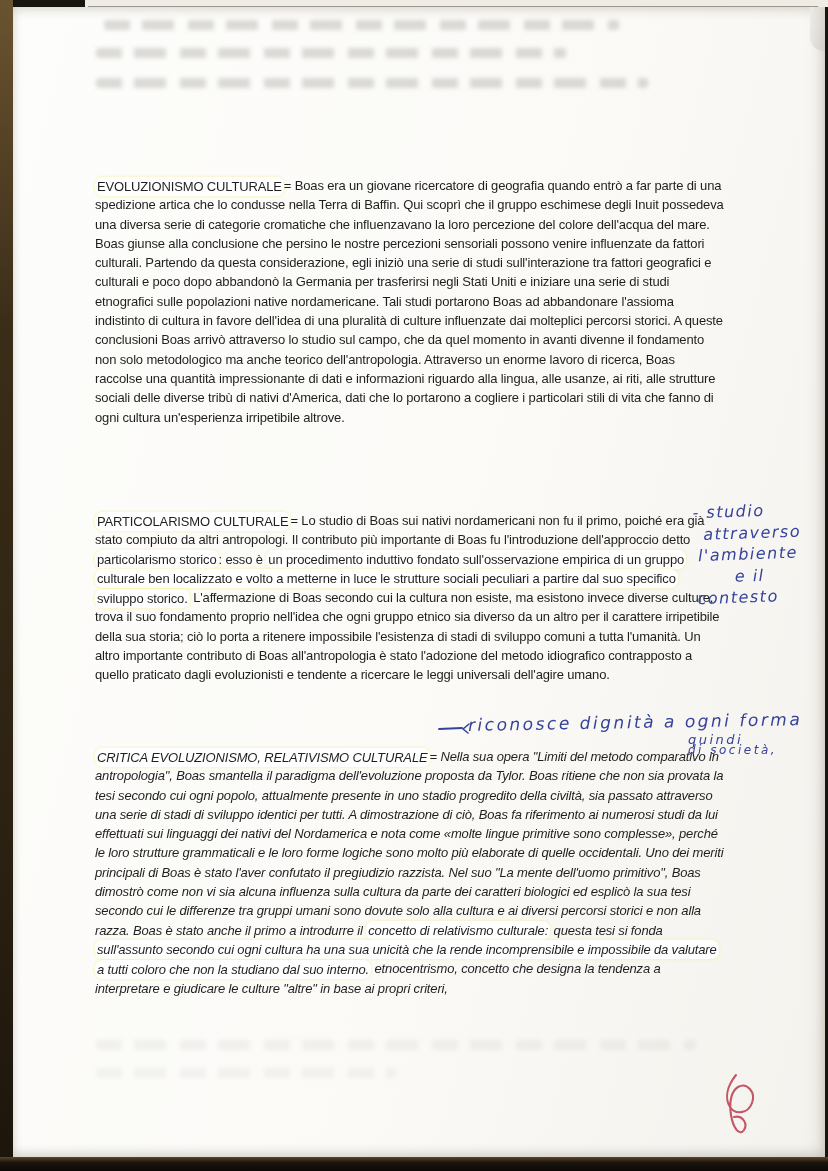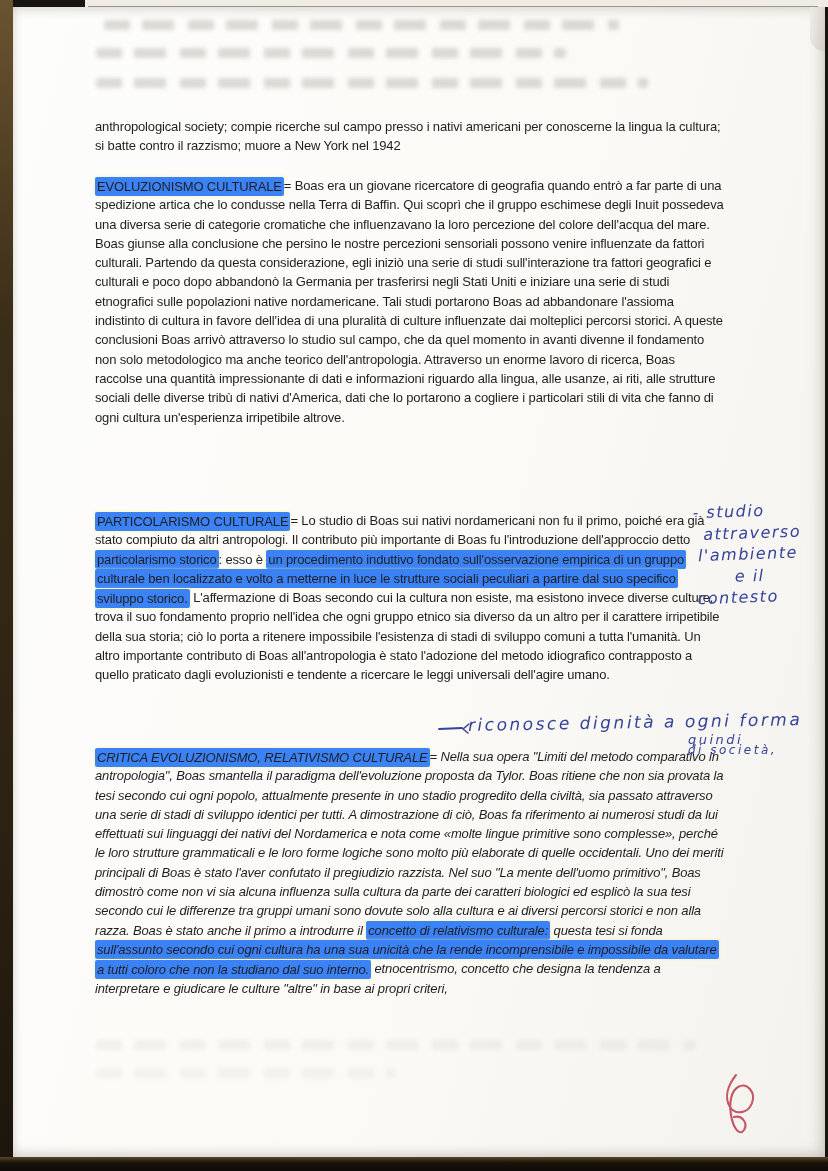--- a/index.html
+++ b/index.html
@@ -34,22 +34,22 @@
   .g4{left:96px;top:1040px;width:600px;opacity:.13;}
   .g5{left:96px;top:1068px;width:300px;opacity:.11;}
 
   
   .para{position:absolute;left:95px;width:630px;font-size:13px;line-height:19.3px;
         letter-spacing:-0.15px;color:#1f1f1f;}
   .p-intro{top:117px;}
   .p-s0{top:176px;}
   .p-s1{top:511px;}
   .p-s2{top:747px;font-style:italic;}
-  .hl{background:#3b82f6;box-decoration-break:clone;-webkit-box-decoration-break:clone;
-      padding:1.5px 2px 2.5px;border-radius:2px;box-shadow:0 0 3px rgba(246,238,117,.8);}
+  .hl{background:#ffffff;box-decoration-break:clone;-webkit-box-decoration-break:clone;
+      padding:1.5px 2px 2.5px;border-radius:8px;box-shadow:0 0 3px rgba(246,238,117,.8);}
 
   
   .hw{font-family:"DejaVu Sans", sans-serif;font-style:italic;color:#36439b;}
   .margin-note{position:absolute;left:694px;top:500px;width:130px;font-size:16px;
                line-height:21.5px;letter-spacing:1.5px;transform:rotate(-2deg);}
   .margin-note .hw-line:nth-child(2){margin-left:10px;}
   .margin-note .hw-line:nth-child(3){margin-left:4px;}
   .margin-note .hw-line:nth-child(4){margin-left:40px;}
   .margin-note .hw-line:nth-child(5){margin-left:2px;}
   .arrow-note-l1{position:absolute;left:468px;top:712px;font-size:17px;letter-spacing:2.5px;
@@ -71,21 +71,20 @@
 
   <div class="paper"></div>
   <div class="corner-curl"></div>
 
   <div class="ghost g1"></div>
   <div class="ghost g2"></div>
   <div class="ghost g3"></div>
   <div class="ghost g4"></div>
   <div class="ghost g5"></div>
 
-  <div class="para p-intro">anthropological society; compie ricerche sul campo presso i nativi americani per conoscerne la lingua la cultura; si batte contro il razzismo; muore a New York nel 1942</div>
 
   <div class="para p-s0"><span class="hl">EVOLUZIONISMO CULTURALE</span><span>= Boas era un giovane ricercatore di geografia quando entrò a far parte di una spedizione artica che lo condusse nella Terra di Baffin. Qui scoprì che il gruppo eschimese degli Inuit possedeva una diversa serie di categorie cromatiche che influenzavano la loro percezione del colore dell'acqua del mare. Boas giunse alla conclusione che persino le nostre percezioni sensoriali possono venire influenzate da fattori culturali. Partendo da questa considerazione, egli iniziò una serie di studi sull'interazione tra fattori geografici e culturali e poco dopo abbandonò la Germania per trasferirsi negli Stati Uniti e iniziare una serie di studi etnografici sulle popolazioni native nordamericane. Tali studi portarono Boas ad abbandonare l'assioma indistinto di cultura in favore dell'idea di una pluralità di culture influenzate dai molteplici percorsi storici. A queste conclusioni Boas arrivò attraverso lo studio sul campo, che da quel momento in avanti divenne il fondamento non solo metodologico ma anche teorico dell'antropologia. Attraverso un enorme lavoro di ricerca, Boas raccolse una quantità impressionante di dati e informazioni riguardo alla lingua, alle usanze, ai riti, alle strutture sociali delle diverse tribù di nativi d'America, dati che lo portarono a cogliere i particolari stili di vita che fanno di ogni cultura un'esperienza irripetibile altrove.</span></div>
 
   <div class="para p-s1"><span class="hl">PARTICOLARISMO CULTURALE</span><span>= Lo studio di Boas sui nativi nordamericani non fu il primo, poiché era già stato compiuto da altri antropologi. Il contributo più importante di Boas fu l'introduzione dell'approccio detto </span><span class="hl">particolarismo storico</span><span>: esso è </span><span class="hl">un procedimento induttivo fondato sull'osservazione empirica di un gruppo culturale ben localizzato e volto a metterne in luce le strutture sociali peculiari a partire dal suo specifico sviluppo storico.</span><span> L'affermazione di Boas secondo cui la cultura non esiste, ma esistono invece diverse culture, trova il suo fondamento proprio nell'idea che ogni gruppo etnico sia diverso da un altro per il carattere irripetibile della sua storia; ciò lo porta a ritenere impossibile l'esistenza di stadi di sviluppo comuni a tutta l'umanità. Un altro importante contributo di Boas all'antropologia è stato l'adozione del metodo idiografico contrapposto a quello praticato dagli evoluzionisti e tendente a ricercare le leggi universali dell'agire umano.</span></div>
 
   <div class="para p-s2"><span class="hl">CRITICA EVOLUZIONISMO, RELATIVISMO CULTURALE</span><span>= Nella sua opera "Limiti del metodo comparativo in antropologia", Boas smantella il paradigma dell'evoluzione proposta da Tylor. Boas ritiene che non sia provata la tesi secondo cui ogni popolo, attualmente presente in uno stadio progredito della civiltà, sia passato attraverso una serie di stadi di sviluppo identici per tutti. A dimostrazione di ciò, Boas fa riferimento ai numerosi studi da lui effettuati sui linguaggi dei nativi del Nordamerica e nota come «molte lingue primitive sono complesse», perché le loro strutture grammaticali e le loro forme logiche sono molto più elaborate di quelle occidentali. Uno dei meriti principali di Boas è stato l'aver confutato il pregiudizio razzista. Nel suo "La mente dell'uomo primitivo", Boas dimostrò come non vi sia alcuna influenza sulla cultura da parte dei caratteri biologici ed esplicò la sua tesi secondo cui le differenze tra gruppi umani sono dovute solo alla cultura e ai diversi percorsi storici e non alla razza. Boas è stato anche il primo a introdurre il </span><span class="hl">concetto di relativismo culturale:</span><span> questa tesi si fonda </span><span class="hl">sull'assunto secondo cui ogni cultura ha una sua unicità che la rende incomprensibile e impossibile da valutare a tutti coloro che non la studiano dal suo interno.</span><span> etnocentrismo, concetto che designa la tendenza a interpretare e giudicare le culture "altre" in base ai propri criteri,</span></div>
 
   <div class="margin-note hw">
       <div class="hw-line">- studio</div>
       <div class="hw-line">attraverso</div>

